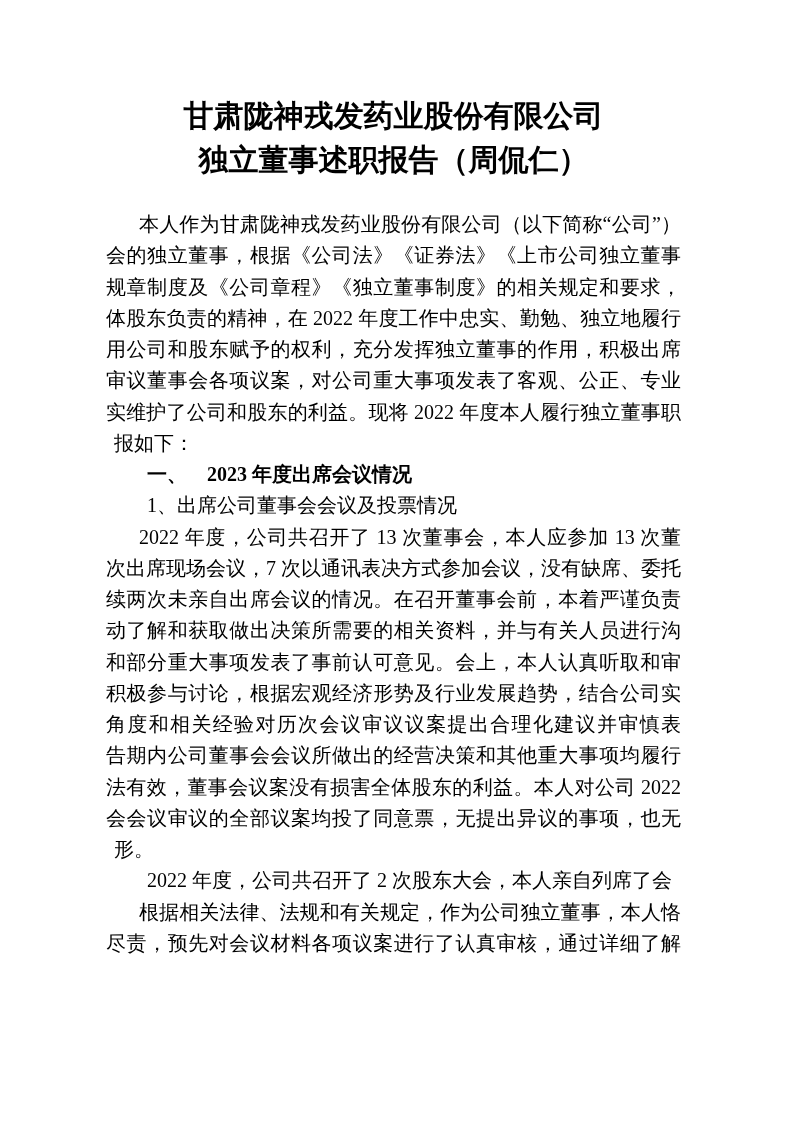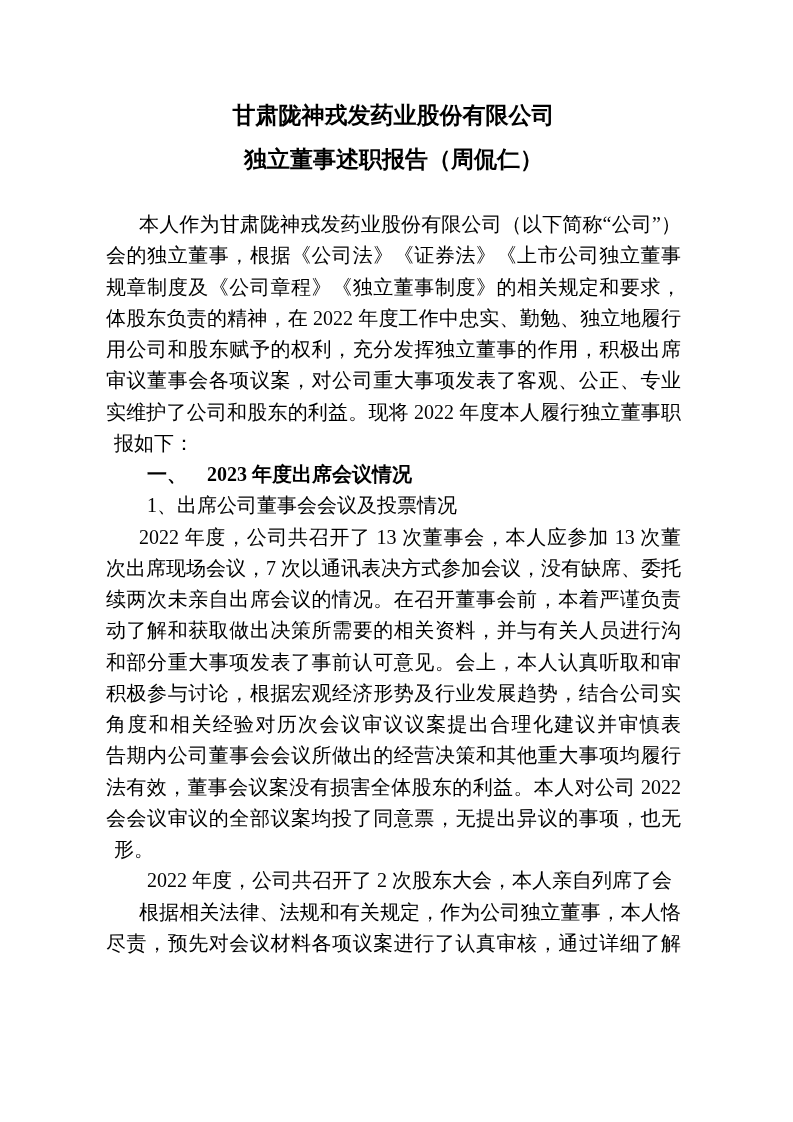--- a/index.html
+++ b/index.html
@@ -13,21 +13,21 @@
     color: #000000;
     font-family: "Liberation Serif", "DejaVu Serif", serif;
     overflow: hidden;
   }
   .doc {
     padding: 94px 112px 0 106px; 
   }
   .title {
     text-align: center;
     font-weight: 700;
-    font-size: 23px;
+    font-size: 30px;
     line-height: 44px;
     white-space: nowrap;
   }
   .doc-body {
     margin-top: 27px;
     font-size: 20px;
   }
   .line {
     height: 31.25px;
     line-height: 31.25px;

